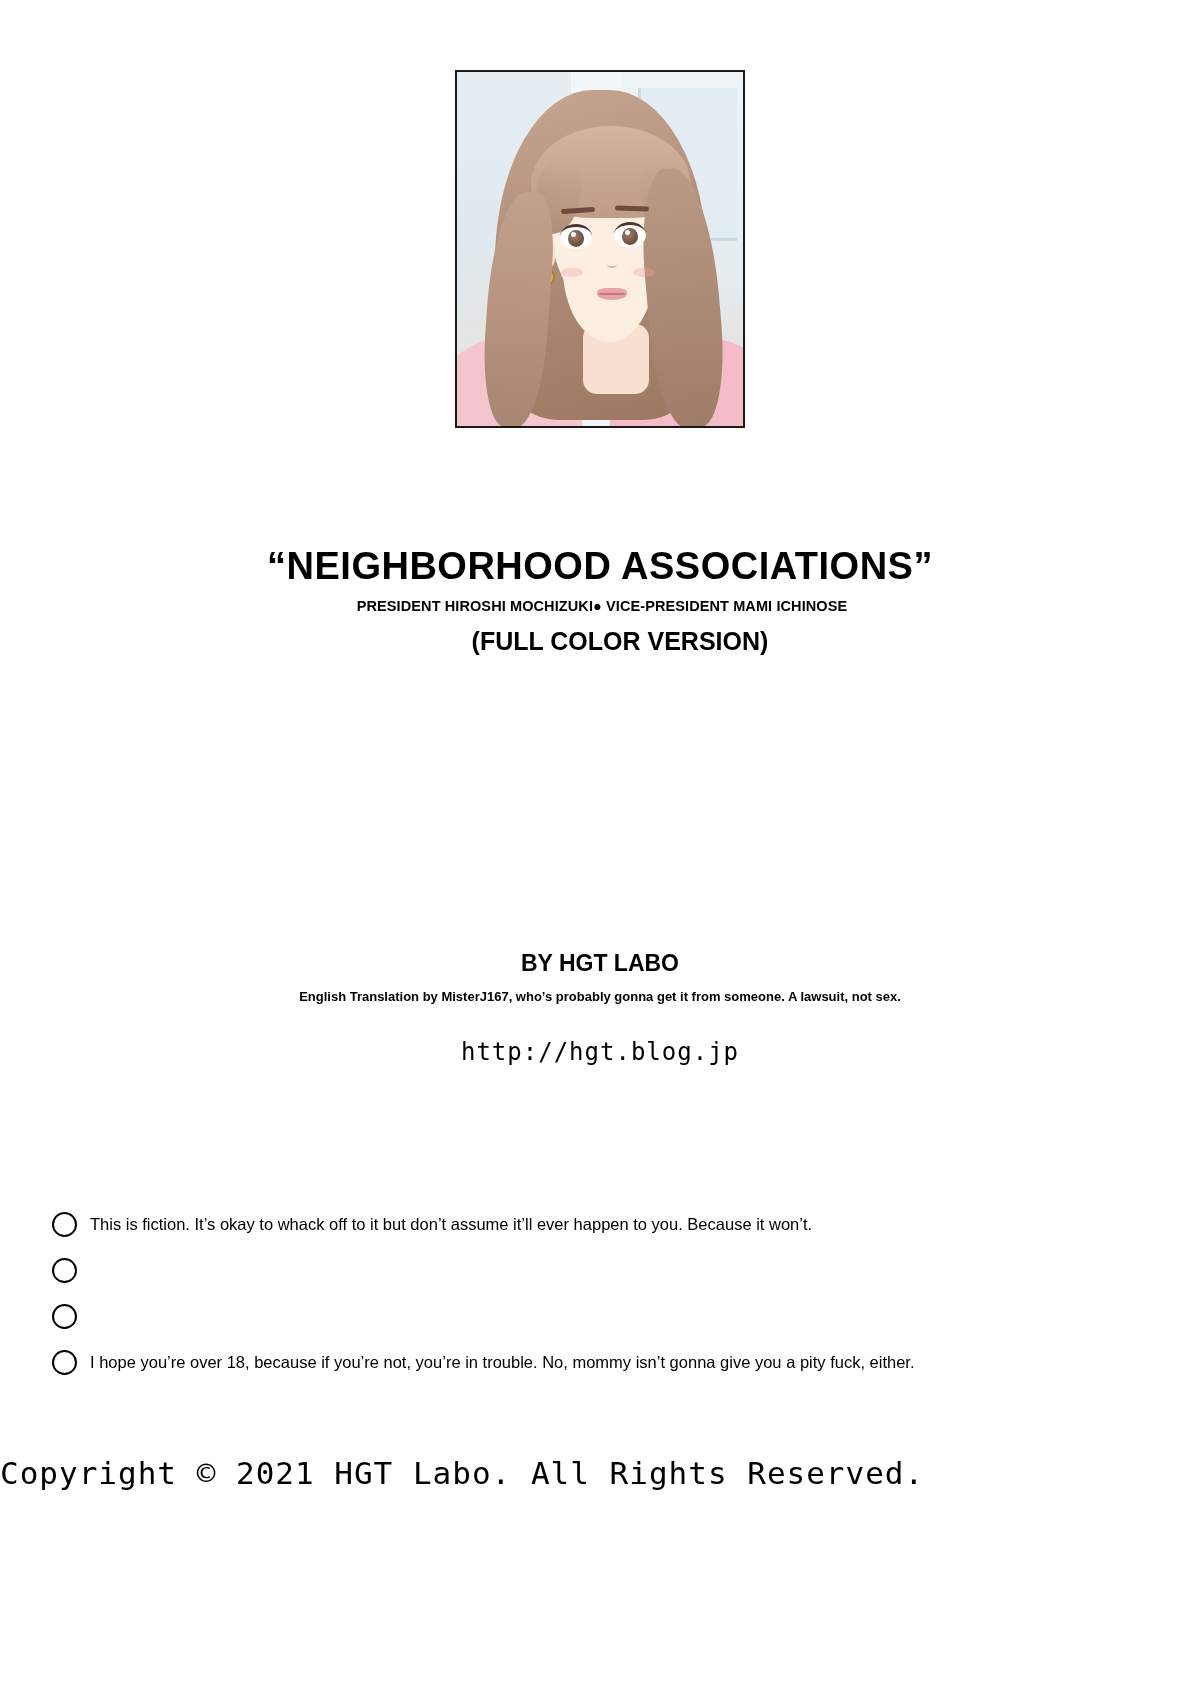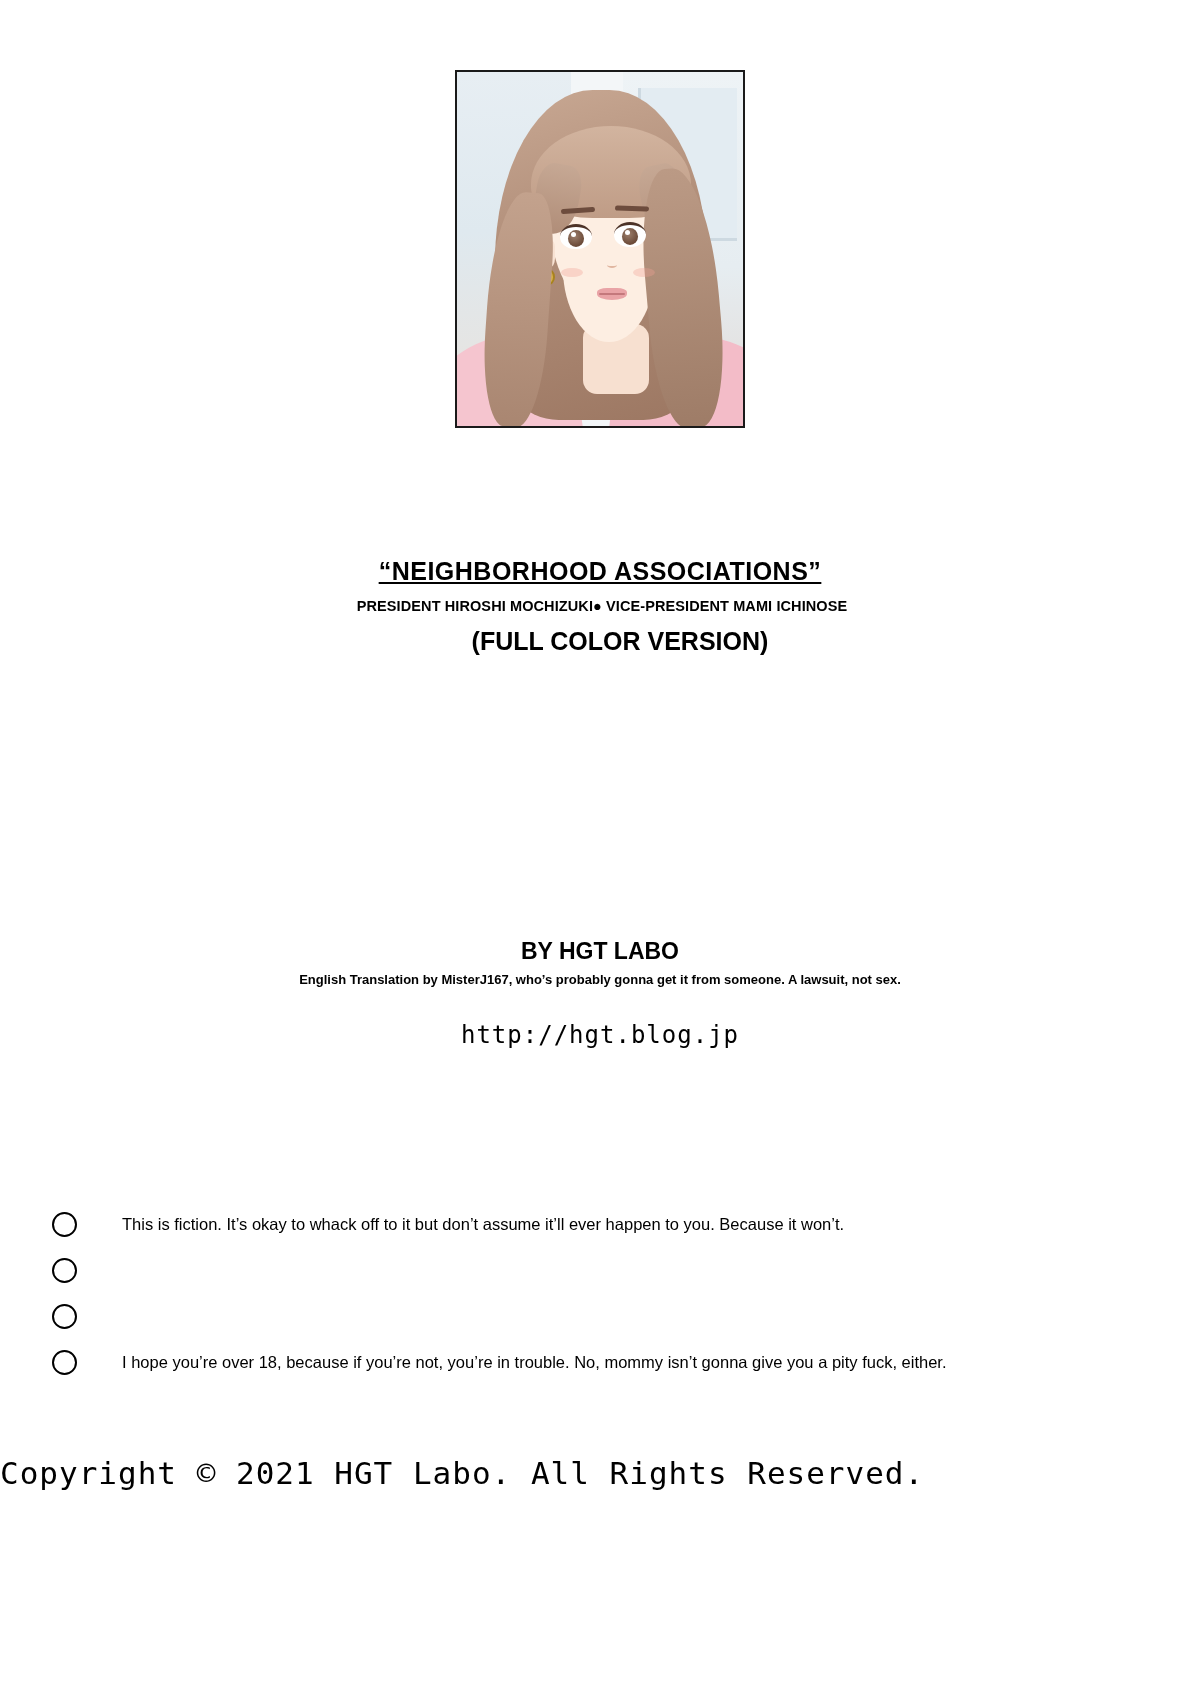--- a/index.html
+++ b/index.html
@@ -216,26 +216,25 @@
   }
 
   
   .title-block {
     position: absolute;
     left: 0; right: 0;
     top: 545px;
     text-align: center;
   }
   .main-title {
-    font-size: 25px;
+    font-size: 38px;
     font-weight: bold;
     letter-spacing: 0.5px;
-    margin: 12px;
+    margin: 0;
     white-space: nowrap;
-    text-decoration: underline;
   }
   .subtitle {
     font-size: 14.5px;
     font-weight: bold;
     margin: 10px 0 0 4px;
     letter-spacing: 0.1px;
   }
   .version-line {
     font-size: 25px;
     font-weight: bold;
@@ -246,21 +245,21 @@
   
   .credits {
     position: absolute;
     left: 0; right: 0;
     top: 938px;
     text-align: center;
   }
   .author {
     font-size: 23px;
     font-weight: bold;
-    margin: 0;
+    margin: 12px;
   }
   .translation {
     font-size: 13px;
     font-weight: bold;
     margin: 7px 0 0 0;
   }
   .site-url {
     font-family: "DejaVu Sans Mono", monospace;
     font-size: 24px;
     margin: 34px 0 0 0;
@@ -284,21 +283,20 @@
     height: 21px;
     border: 2px solid #000;
     border-radius: 50%;
     flex: 0 0 auto;
     margin-right: 13px;
     background: #fff;
   }
   .disclaimer-text {
     font-size: 16.5px;
     line-height: 1.2;
-    margin-left: 32px;
   }
 
   
   .copyright {
     position: absolute;
     left: 0; right: 0;
     top: 1455px;
     font-family: "DejaVu Sans Mono", monospace;
     font-size: 31px;
     letter-spacing: 1px;

